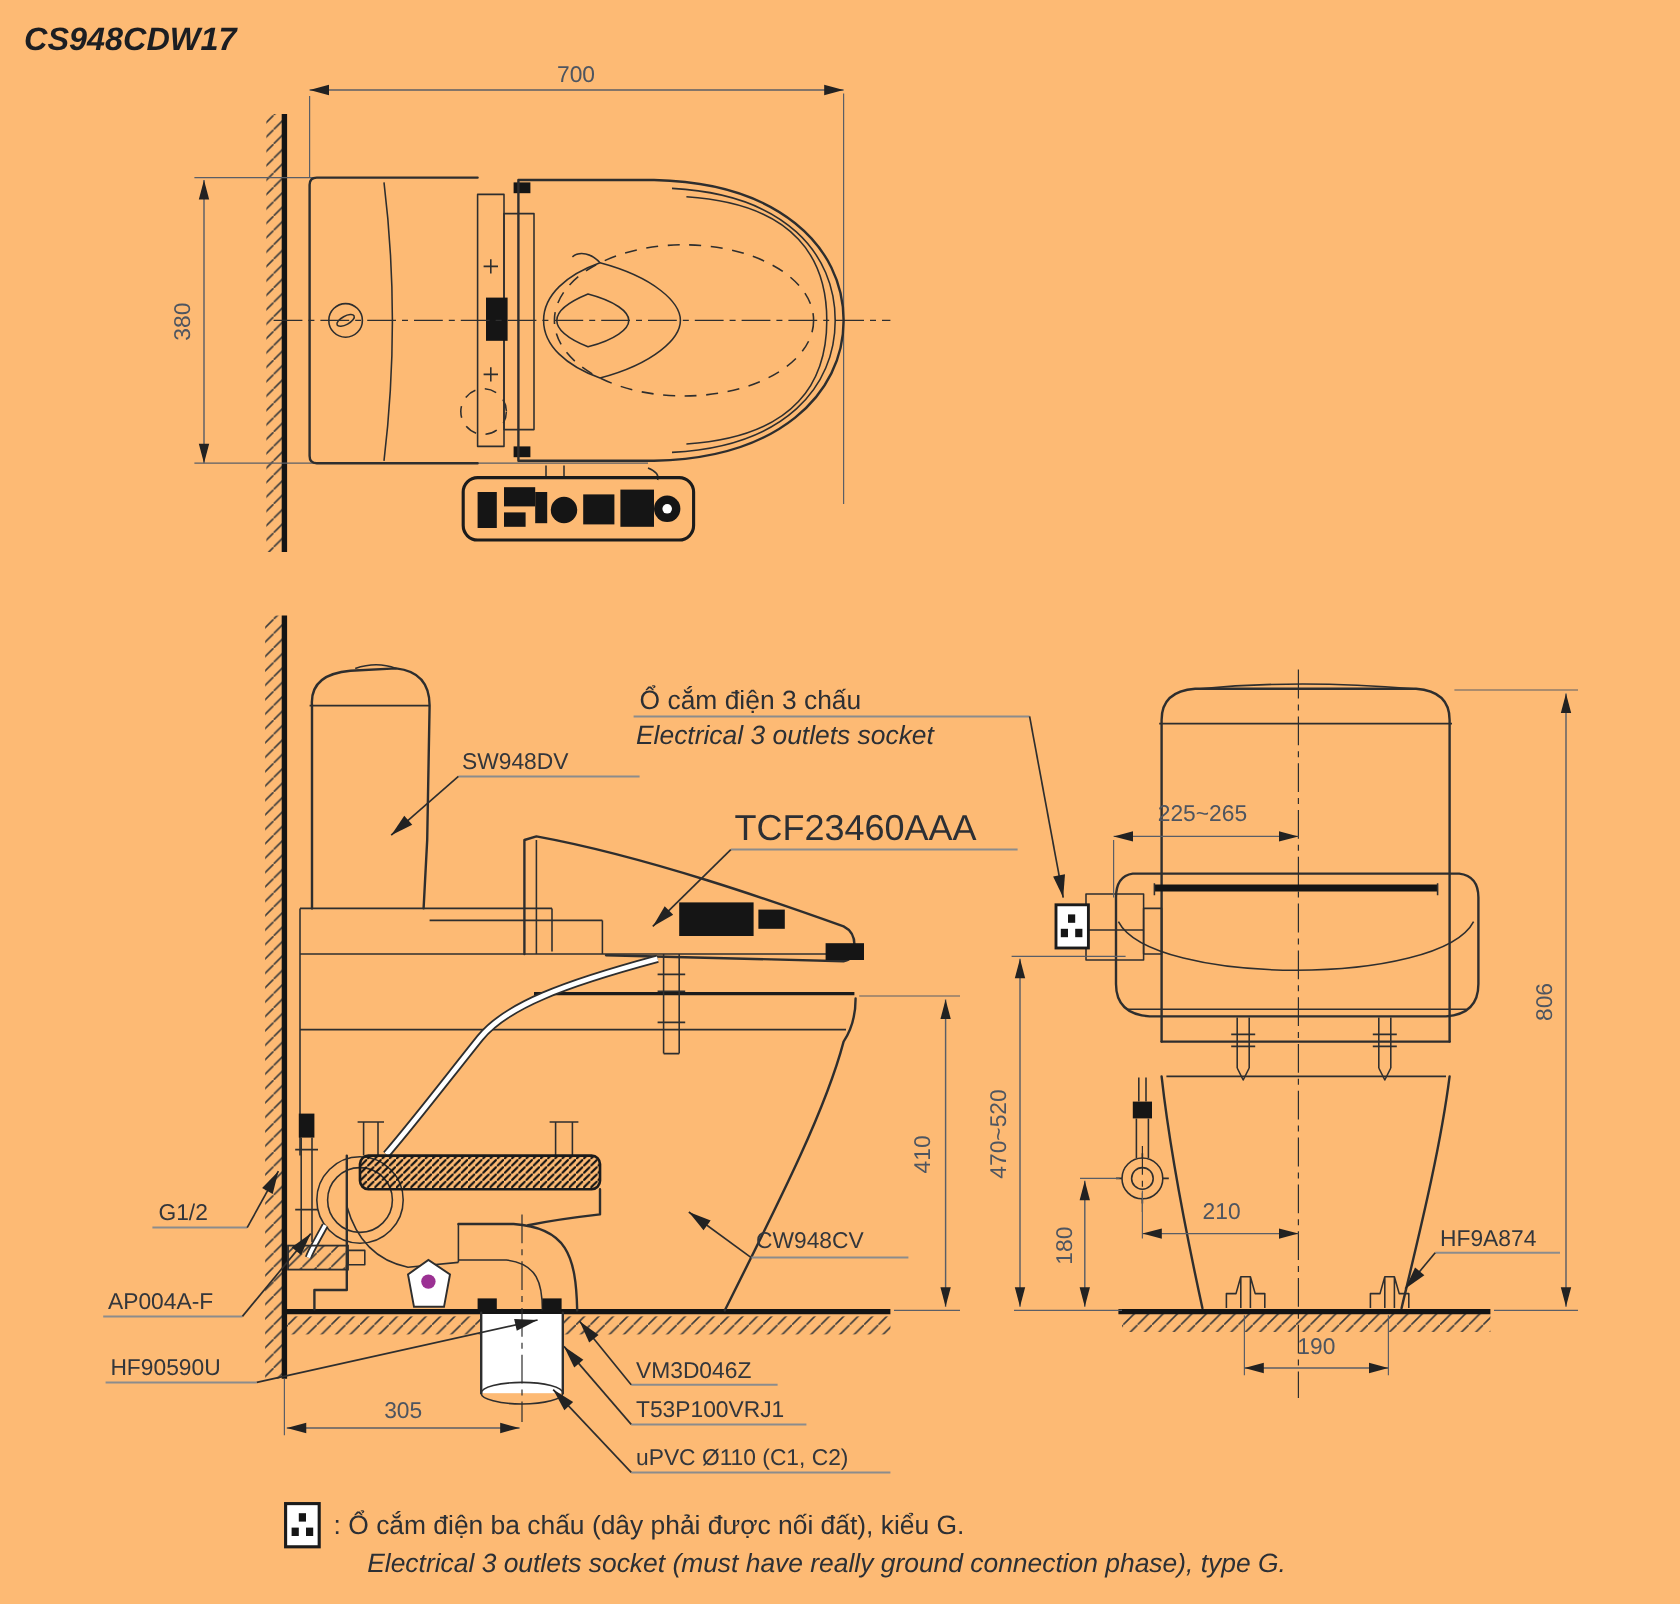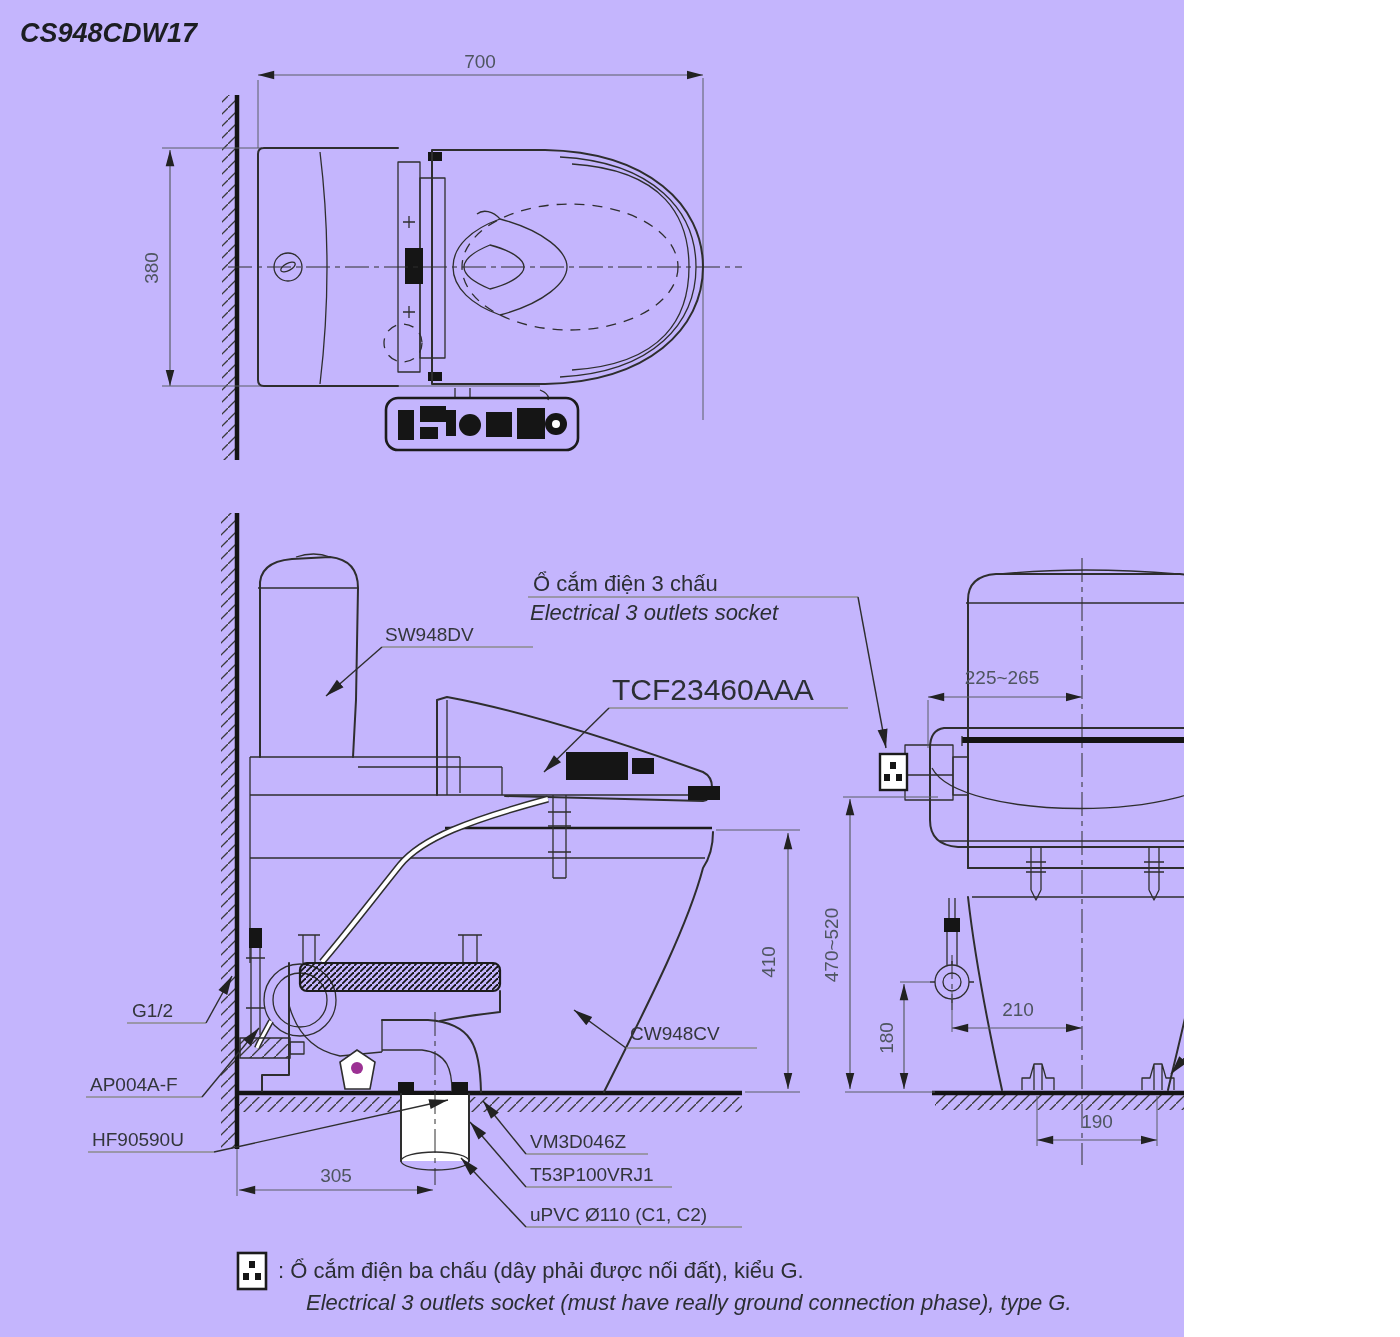--- a/index.html
+++ b/index.html
@@ -1,16 +1,16 @@
 <!DOCTYPE html>
 <html><head>
 <meta charset="utf-8">
 <style>
   html,body{margin:0;padding:0;background:#ffffff;}
-  .page{position:relative;width:1184px;height:1337px;background:#c4b5fd;overflow:hidden;}
+  .page{position:relative;width:1400px;height:1337px;background:#fdba74;overflow:hidden;}
   svg{display:block;}
   text{font-family:"Liberation Sans","DejaVu Sans",sans-serif;fill:#2f3338;}
   .title-txt{font-size:27px;font-weight:bold;font-style:italic;fill:#1c1e22;}
   .lbl{font-size:19px;fill:#33363b;}
   .big{font-size:30px;fill:#2c2f34;}
   .dimtxt{font-size:19px;fill:#4e5560;}
   .note-vi{font-size:22px;fill:#2c2f34;}
   .note-en{font-size:22px;font-style:italic;fill:#2c2f34;}
   .outline{stroke:#2e2e2e;stroke-width:2;fill:none;stroke-linejoin:round;stroke-linecap:round;}
   .thin{stroke:#2e2e2e;stroke-width:1.3;fill:none;stroke-linejoin:round;}

